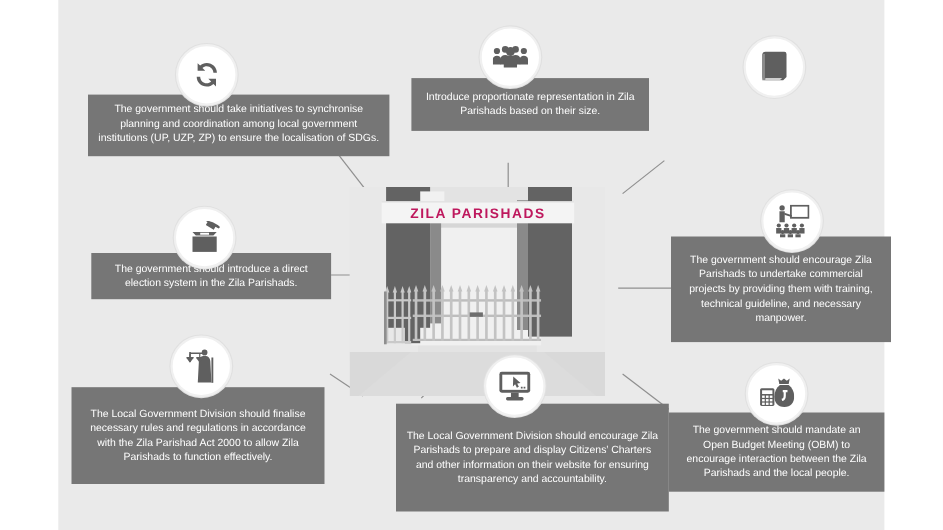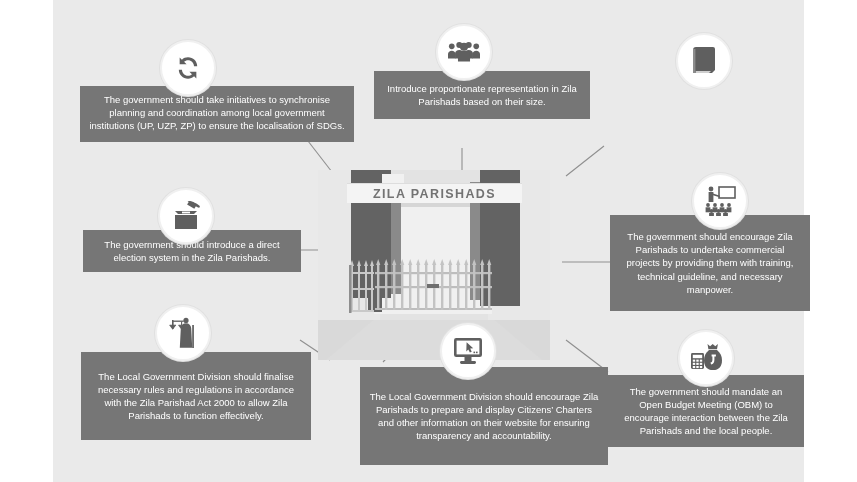--- a/index.html
+++ b/index.html
@@ -74,21 +74,21 @@
     border-top: 1px solid #dddddd;
     display: flex;
     align-items: center;
     justify-content: center;
     z-index: 9;
   }
   .sign-board-text {
     font-size: 12.5px;
     font-weight: bold;
     letter-spacing: 1.4px;
-    color: #737373;
+    color: #be185d;
     font-family: "Liberation Sans", sans-serif;
   }
   .fence {
     position: absolute;
     left: 57px;
     top: 88px;
     width: 117px;
     height: 58px;
     z-index: 6;
   }
@@ -335,21 +335,21 @@
         <circle cx="7.5" cy="25" r="1.9"></circle>
           <rect x="5.1" y="27" width="4.8" height="3"></rect>
         <circle cx="14.5" cy="25" r="1.9"></circle>
           <rect x="12.1" y="27" width="4.8" height="3"></rect>
         <circle cx="21.5" cy="25" r="1.9"></circle>
           <rect x="19.1" y="27" width="4.8" height="3"></rect>
       </g>
     </svg>
   </div>
 
-  <div class="card" style="left:81px; top:352px; width:230px; height:88px; display:flex; align-items:center; justify-content:center;">
+  <div class="card" style="left:65px; top:352px; width:230px; height:88px; display:flex; align-items:center; justify-content:center;">
     <span class="card-text">The Local Government Division should finalise necessary rules and regulations in accordance with the Zila Parishad Act 2000 to allow Zila Parishads to function effectively.</span>
   </div>
   <div class="badge" style="left:155px; top:305px; width:52px; height:52px;">
     <svg width="30" height="32" viewBox="0 0 30 32">
       <circle cx="18" cy="3.4" r="2.6" fill="#5f5f5f"></circle>
       <path fill="#5f5f5f" d="M18 6.3c3 0 5 2 5.2 5l1 19.5h-12.4l1-19.5c0.2-3 2.2-5 5.2-5z"></path>
       <rect x="4" y="3" width="1.5" height="9" fill="#5f5f5f"></rect>
       <path fill="none" stroke="#5f5f5f" stroke-width="1.3" d="M4.7 4.2h11"></path>
       <path fill="none" stroke="#5f5f5f" stroke-width="1.1" d="M4.7 4.5v3.3M1.6 8.2h6.4"></path>
       <path fill="#5f5f5f" d="M1.3 8.2h6.8l-3.4 4.6z"></path>

